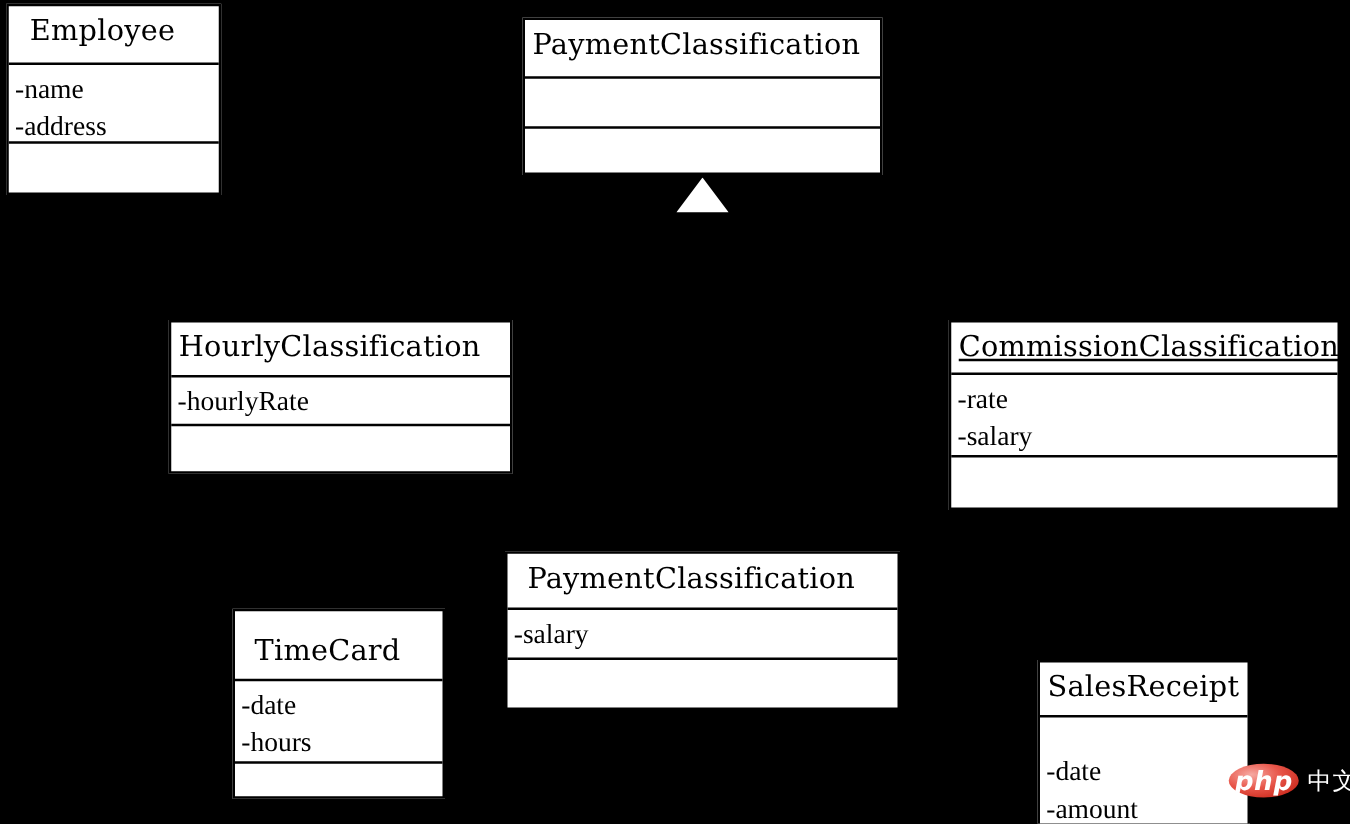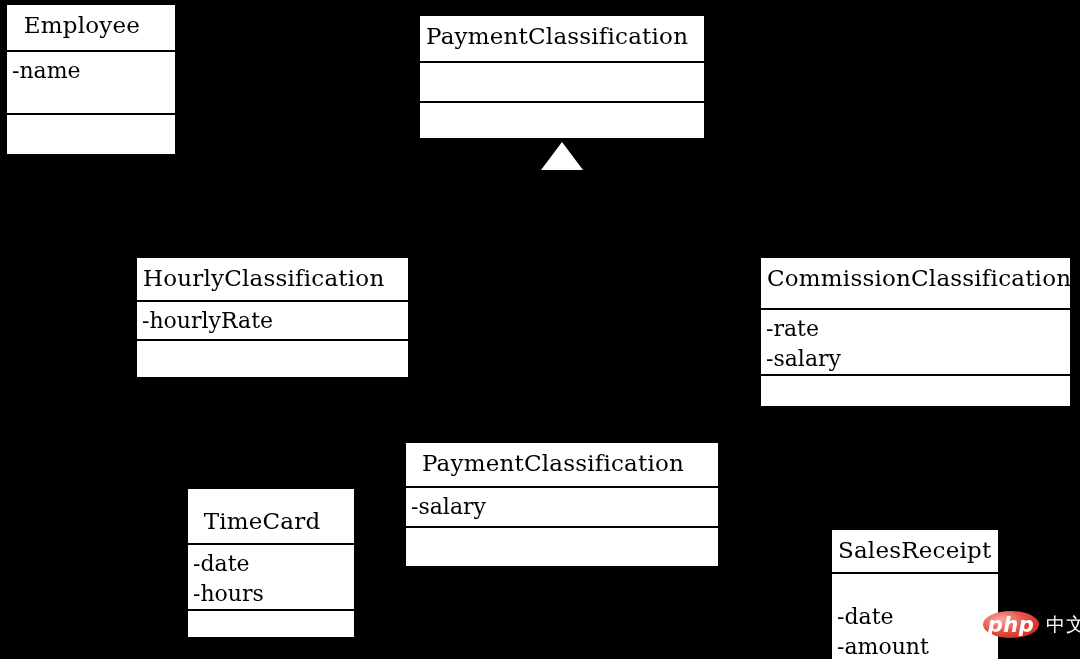--- a/index.html
+++ b/index.html
@@ -36,20 +36,21 @@
     white-space: nowrap;
     letter-spacing: 0.2px;
   }
   .uml-attrs {
     border-bottom: 2px solid #000000;
     box-sizing: border-box;
     padding: 4px 0 5px 0;
     color: #000000;
     font-size: 22px;
     line-height: 1.38;
+    font-family: Liberation Serif, serif;
   }
   .uml-attrs .row {
     white-space: nowrap;
     padding-left: 5px;
   }
   .uml-ops {
     flex: 1 1 auto;
     box-sizing: border-box;
     color: #000000;
     font-size: 22px;
@@ -95,37 +96,38 @@
   }
 </style>
 </head>
 <body>
 
 <div id="canvas">
     <div class="uml-class" style="left: 5px; top: 3px; width: 172px; height: 153px;">
       <div class="uml-name" style="height: 47px;">Employee</div>
       <div class="uml-attrs" style="height: 63px;">
         <div class="row">-name</div>
+        <div class="row">-address</div>
       </div>
       <div class="uml-ops empty"></div>
     </div>
     <div class="uml-class" style="left: 135px; top: 256px; width: 275px; height: 123px;">
       <div class="uml-name" style="height: 44px;">HourlyClassification</div>
       <div class="uml-attrs" style="height: 39px;">
         <div class="row">-hourlyRate</div>
       </div>
       <div class="uml-ops empty"></div>
     </div>
     <div class="uml-class" style="left: 418px; top: 14px; width: 288px; height: 126px;">
       <div class="uml-name" style="height: 47px;">PaymentClassification</div>
       <div class="uml-attrs empty" style="height: 40px;"></div>
       <div class="uml-ops empty"></div>
     </div>
     <div class="uml-class" style="left: 759px; top: 256px; width: 313px; height: 152px;">
-      <div class="uml-name" style="height: 52px;">CommissionClassification</div>
+      <div class="uml-name" style="height: 42px; text-decoration: underline;">CommissionClassification</div>
       <div class="uml-attrs" style="height: 66px;">
         <div class="row">-rate</div>
         <div class="row">-salary</div>
       </div>
       <div class="uml-ops empty"></div>
     </div>
     <div class="uml-class" style="left: 404px; top: 441px; width: 316px; height: 127px;">
       <div class="uml-name" style="height: 45px;">PaymentClassification</div>
       <div class="uml-attrs" style="height: 40px;">
         <div class="row">-salary</div>

